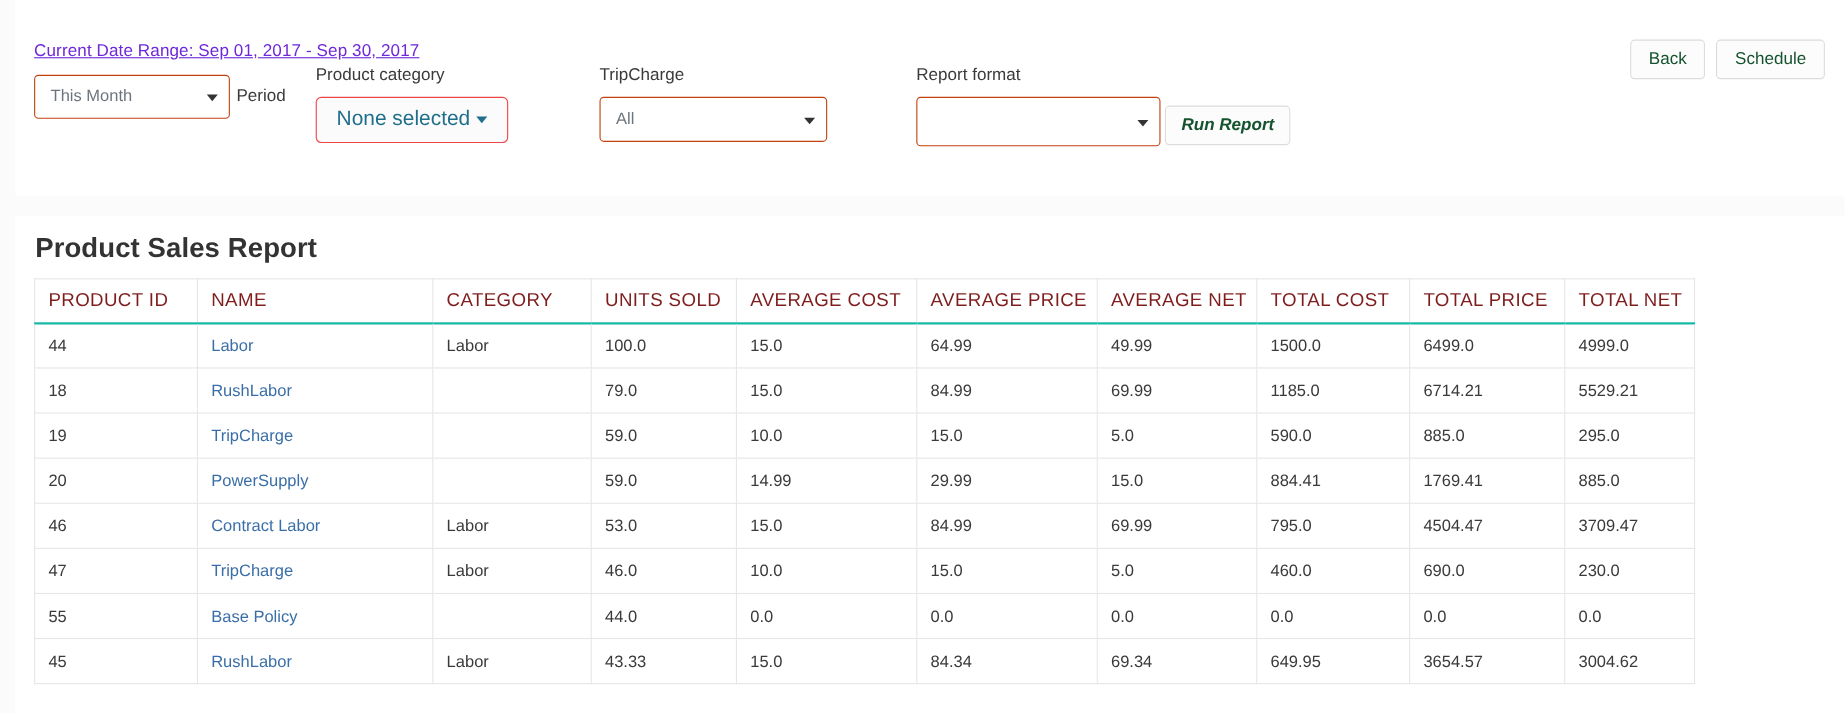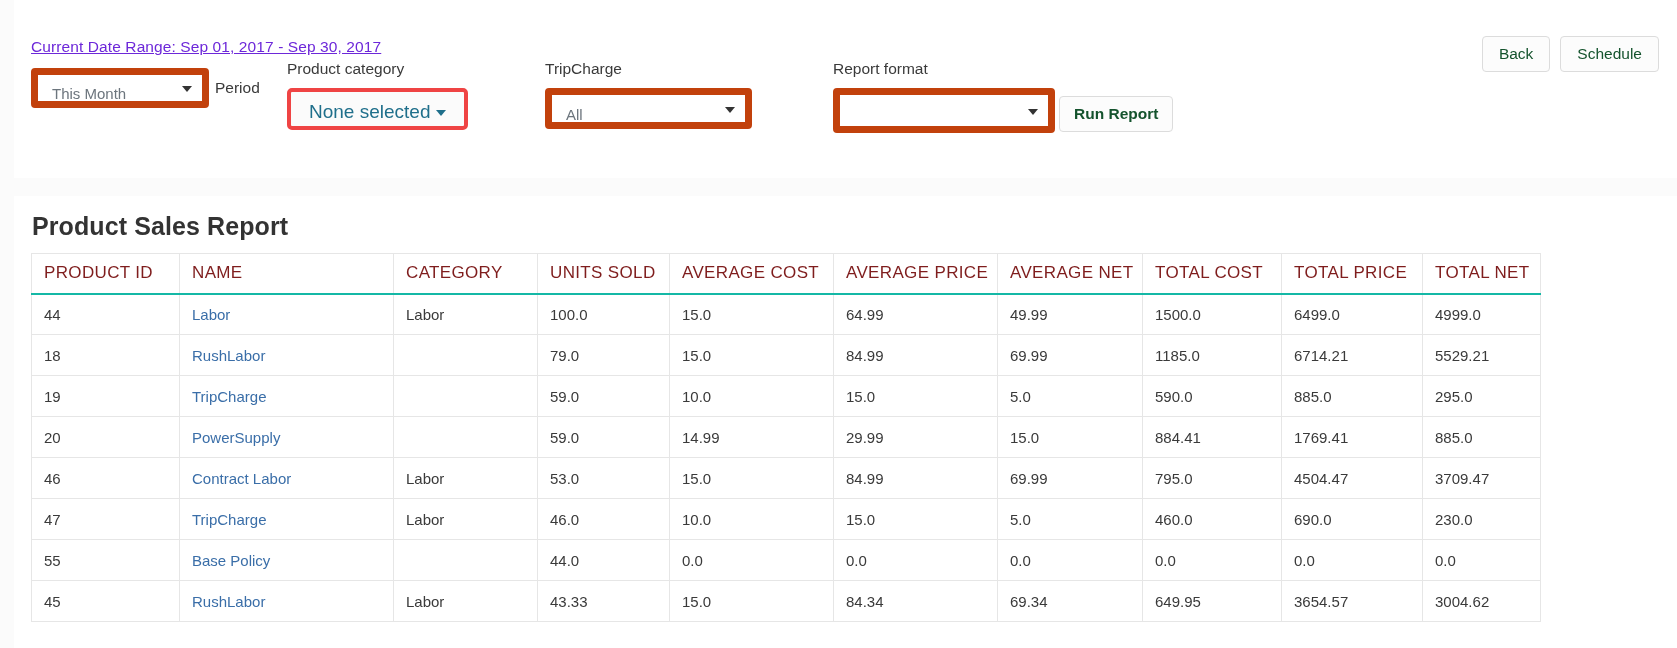--- a/index.html
+++ b/index.html
@@ -44,21 +44,21 @@
   .field-label {
     font-size: 15.5px;
     color: #3a3a3a;
     white-space: nowrap;
   }
 
   
   .sel {
     display: block;
     background: #ffffff;
-    border: 7px solid #c2410c;
+    border: 1px solid #c2410c;
     border-radius: 4px;
     height: 40px;
     font-size: 15px;
     color: #6c757d;
     padding: 0 28px 0 14px;
     position: relative;
     line-height: 38px;
     white-space: nowrap;
     overflow: hidden;
     cursor: pointer;
@@ -82,21 +82,21 @@
     color: #14532d;
     font-size: 15.5px;
     padding: 0 16px;
     height: 36px;
     line-height: 34px;
     cursor: pointer;
     white-space: nowrap;
   }
   .btn-ms {
     background: #fbfbfb;
-    border: 4px solid #ef4444;
+    border: 1px solid #ef4444;
     border-radius: 5px;
     color: #1f6f8b;
     font-size: 19px;
     height: 42px;
     line-height: 40px;
     padding: 0 18px;
     font-weight: 400;
     cursor: pointer;
     white-space: nowrap;
     display: inline-block;
@@ -224,21 +224,21 @@
     </div>
 
     <div class="field" style="left:789px; top:60px;margin-left:30px;">
       <div class="field-label" style="margin-bottom:10px;">Report format</div>
       <div class="sel" style="width:222px; height:45px; line-height:43px;">
         <span></span>
         <span class="caret"></span>
       </div>
     </div>
 
-    <div class="field" style="left:1045px; top:96px;">
+    <div class="field" style="left:1045px; top:96px;font-style:italic;">
       <div class="btn" style="font-weight:700; padding:0 14px;">Run Report</div>
     </div>
 
     <div class="topright">
       <div class="btn">Back</div>
       <div class="btn">Schedule</div>
     </div>
   </div>
 
   <div class="report-panel">

